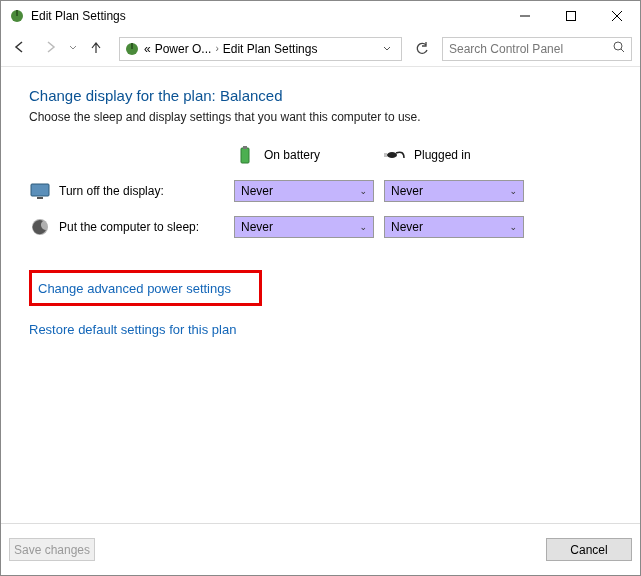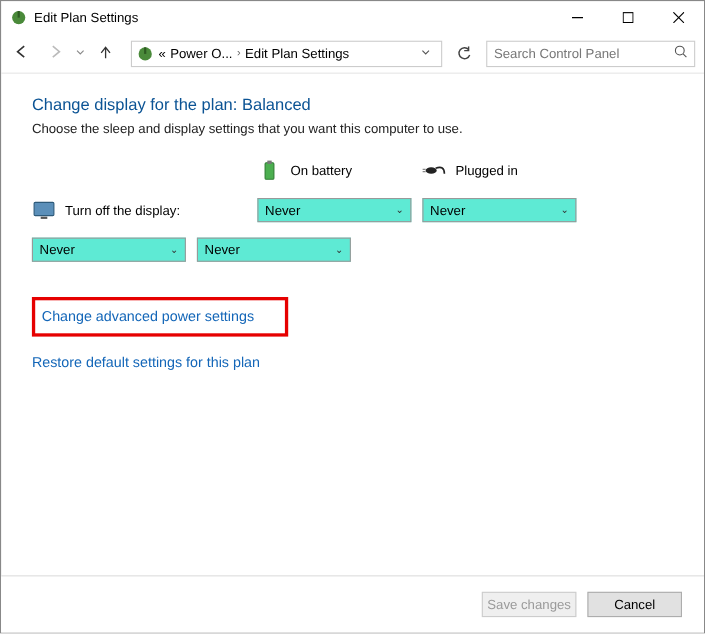--- a/index.html
+++ b/index.html
@@ -29,31 +29,31 @@
     .search-icon { color: #555; }
 
     
     .content { flex: 1; padding: 20px 28px; overflow: auto; }
     .heading { color: #0b5394; font-size: 15px; font-weight: 400; margin-bottom: 6px;}
     .subtext { font-size: 12px; color: #222; margin-bottom: 20px; }
     .grid-row { display: flex; align-items: center; margin-bottom: 14px; }
     .col-label { width: 205px; display: flex; align-items: center; gap: 8px; font-size: 12px;}
     .col-a, .col-b { width: 150px; display: flex; align-items: center; gap: 8px; }
     .header-row .col-a, .header-row .col-b { font-size: 12px; justify-content: flex-start; }
-    .select { width: 140px; height: 22px; border: 1px solid #999; background: #5eead4; font-size: 12px; display: flex; align-items: center; padding: 0 6px; justify-content: space-between;}
+    .select { width: 140px; height: 22px; border: 1px solid #999; background: #c4b5fd; font-size: 12px; display: flex; align-items: center; padding: 0 6px; justify-content: space-between;}
     .select-caret { font-size: 9px; color: #333; }
 
     .display-icon, .sleep-icon, .battery-icon, .plug-icon { width: 22px; height: 22px; }
 
     .link { color: #1366b8; font-size: 13px; margin: 12px 0 6px 0; display: inline-block; }
     .highlight-box { border: 3px solid #e60000; padding: 6px 28px 6px 6px; display: inline-block; margin-top:18px; margin-bottom:4px;}
     .highlight-box .link { margin: 0; }
 
     
-    .footer { border-top: 1px solid #ddd; padding: 14px 20px; display: flex; justify-content: flex-end; gap: 10px; background:#fff;}
+    .footer { border-top: 1px solid #ddd; padding: 14px 8px; display: flex; justify-content: space-between; gap: 10px; background:#fff;}
     .btn { min-width: 86px; height: 23px; font-size: 12px; border: 1px solid #adadad; background: #e1e1e1; display:flex; align-items:center; justify-content:center;}
     .btn.disabled { color: #9a9a9a; background: #efefef; border-color:#ccc;}
   </style>
 </head>
 <body>
 
 <div class="window">
 
   <div class="titlebar">
     <span class="titlebar-icon">
@@ -189,20 +189,29 @@
       <div class="col-b">
         <div class="select">
           <span>Never</span>
           <span class="select-caret">⌄</span>
         </div>
       </div>
     </div>
 
     
     <div class="grid-row">
+      <div class="col-label">
+        <span class="sleep-icon">
+          <svg viewBox="0 0 22 22">
+              <circle cx="11" cy="11" r="8" fill="#b0b0b0"></circle>
+              <path d="M14 5 A7 7 0 1 0 17 14 A5 5 0 0 1 14 5" fill="#555"></path>
+            </svg>
+        </span>
+        <span>Put the computer to sleep:</span>
+      </div>
       <div class="col-a">
         <div class="select">
           <span>Never</span>
           <span class="select-caret">⌄</span>
         </div>
       </div>
       <div class="col-b">
         <div class="select">
           <span>Never</span>
           <span class="select-caret">⌄</span>

